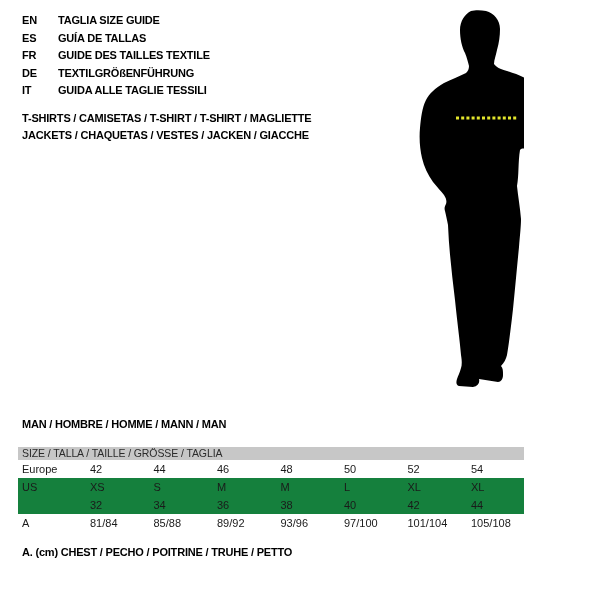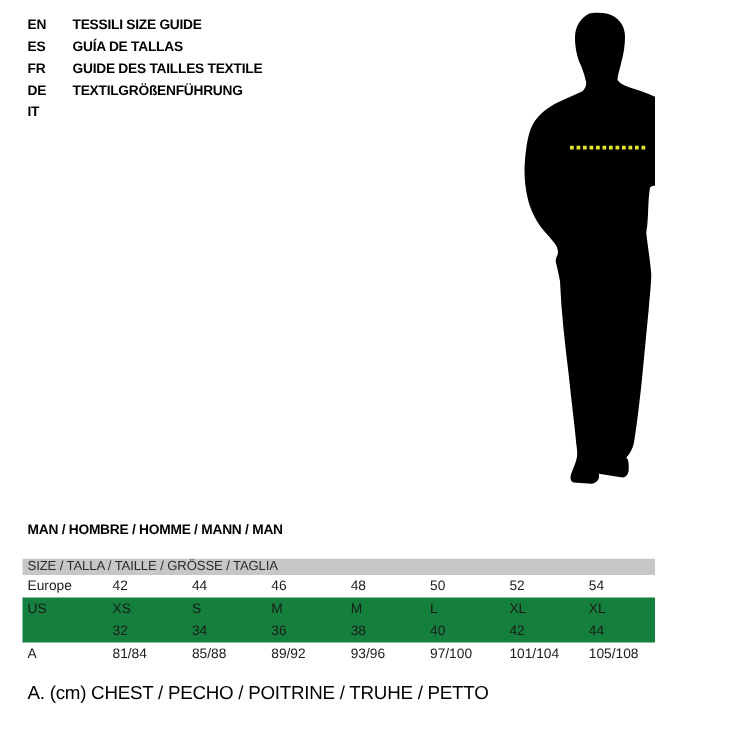--- a/index.html
+++ b/index.html
@@ -19,49 +19,54 @@
   
   .section-title{position:absolute;left:22px;top:418px;font-size:11px;font-weight:bold;letter-spacing:-0.2px;}
   
   .size-table{position:absolute;left:18px;top:447px;width:580px;font-size:11px;color:#1a1a1a;}
   .t-header{height:13px;line-height:13px;background:#c7c7c7;padding-left:4px;color:#2b2b2b;font-size:10.5px;letter-spacing:-0.1px;}
   .t-row{display:flex;height:18px;line-height:18px;}
   .t-row.shaded{background:#15803d;}
   .t-label{flex:0 0 68px;padding-left:4px;text-align:left;}
   .t-cell{flex:1 1 0;text-align:left;}
   
-  .footnote{position:absolute;left:22px;top:546px;font-size:15px;font-weight:normal;letter-spacing:-0.2px;}
+  .footnote{position:absolute;left:22px;top:546px;font-size:11px;font-weight:bold;letter-spacing:-0.2px;}
 </style>
 </head>
 <body>
 
 <div class="canvas">
 
   <div class="lang-list">
     <div class="lang-row">
       <span class="lang-code">EN</span>
-      <span class="lang-label">TESSILI SIZE GUIDE</span>
+      <span class="lang-label">TAGLIA SIZE GUIDE</span>
     </div>
     <div class="lang-row">
       <span class="lang-code">ES</span>
       <span class="lang-label">GUÍA DE TALLAS</span>
     </div>
     <div class="lang-row">
       <span class="lang-code">FR</span>
       <span class="lang-label">GUIDE DES TAILLES TEXTILE</span>
     </div>
     <div class="lang-row">
       <span class="lang-code">DE</span>
       <span class="lang-label">TEXTILGRÖßENFÜHRUNG</span>
     </div>
     <div class="lang-row">
       <span class="lang-code">IT</span>
+      <span class="lang-label">GUIDA ALLE TAGLIE TESSILI</span>
     </div>
   </div>
 
+  <div class="categories">
+    <div>T-SHIRTS / CAMISETAS / T-SHIRT / T-SHIRT / MAGLIETTE</div>
+    <div>JACKETS / CHAQUETAS / VESTES / JACKEN / GIACCHE</div>
+  </div>
 
   <svg class="figure-svg" viewBox="405 0 195 410" xmlns="http://www.w3.org/2000/svg">
     <path d="M 471 11
              C 465 14 460 21 460 30
              C 460 39 462 47 465 53
              C 467 58 468 62 469 66
              C 469 69 468 71 466 73
              C 460 76 452 79 444 83
              C 435 88 429 94 426 100
              C 422 108 421 118 420 128

